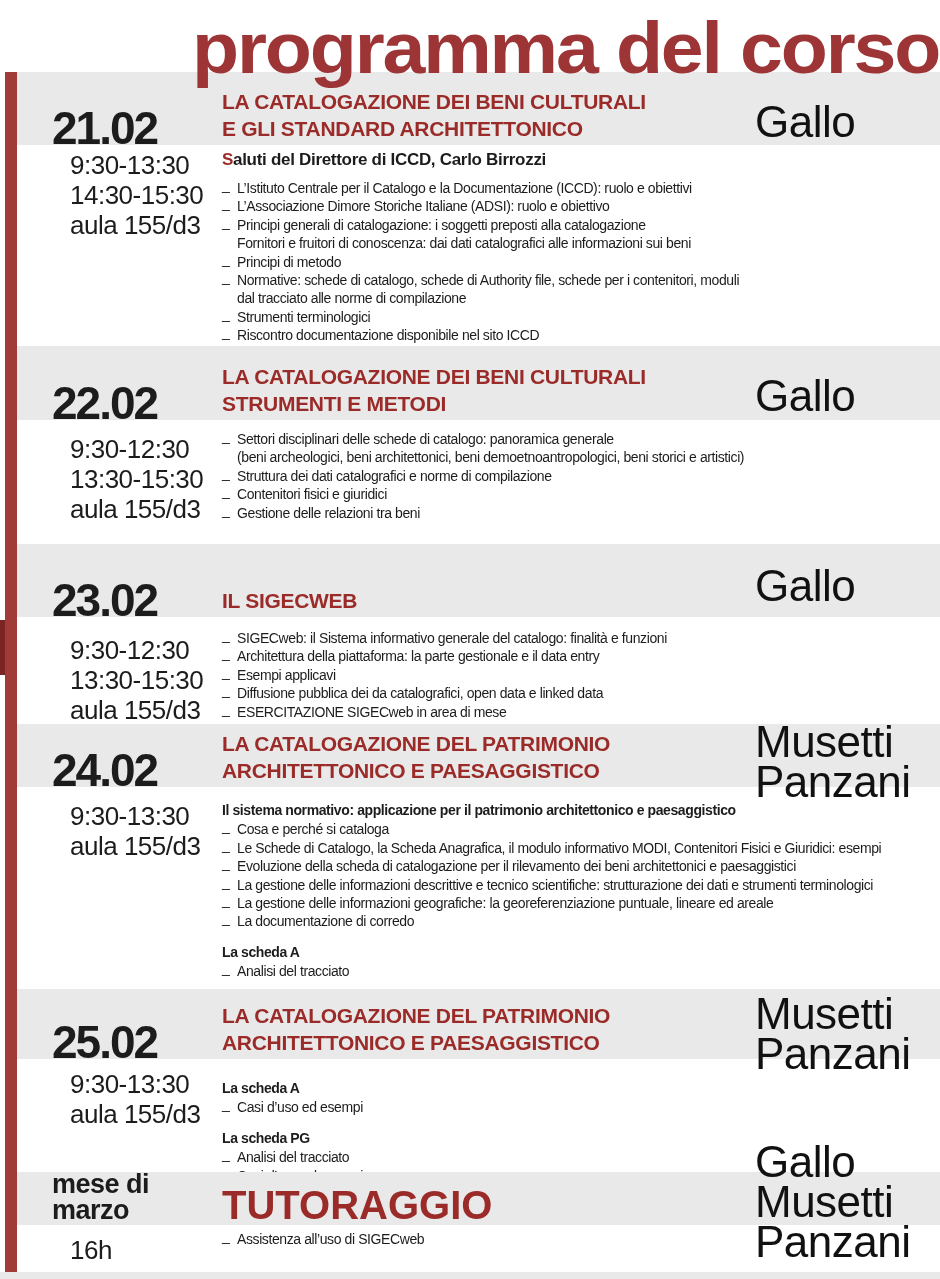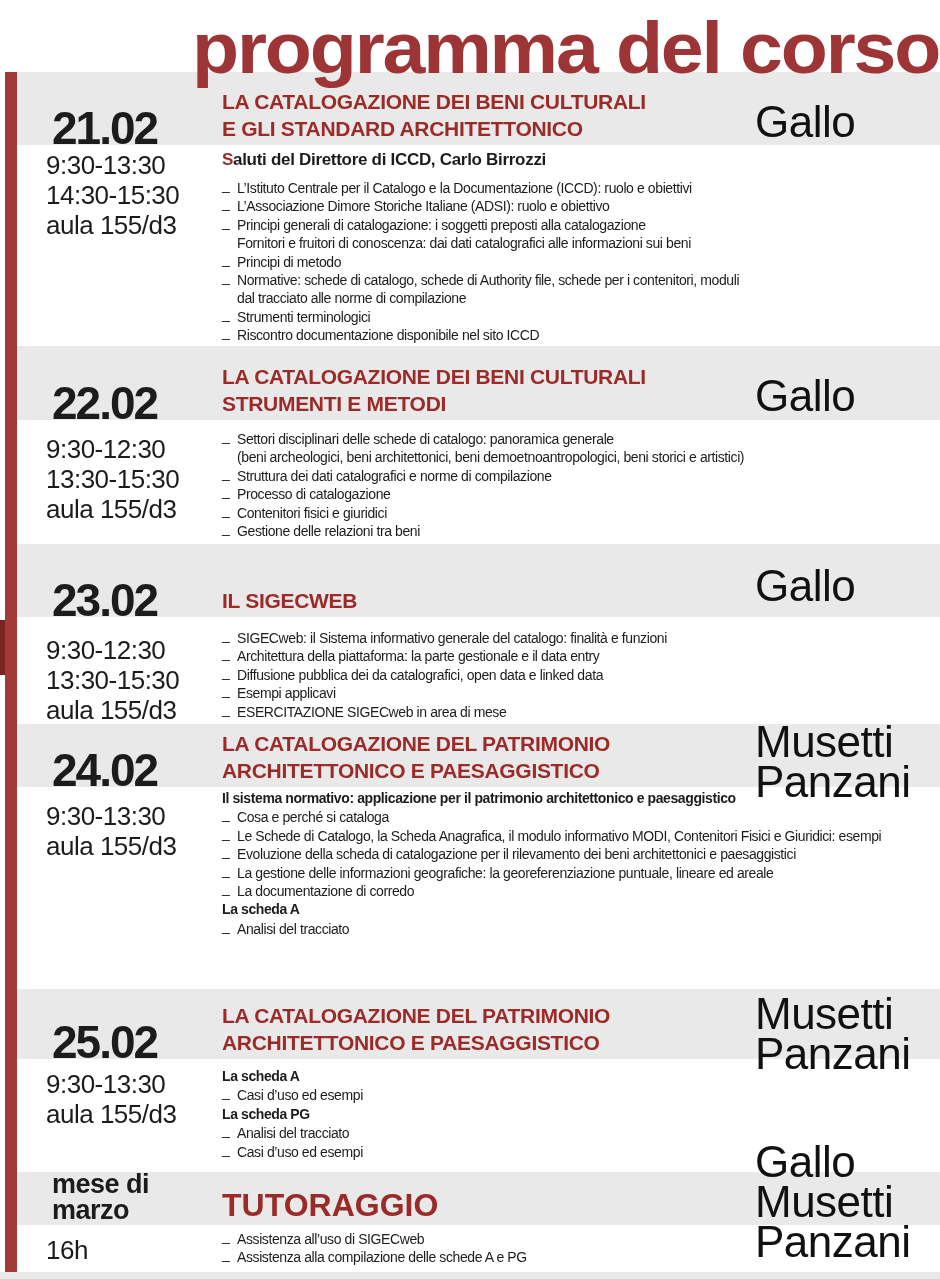--- a/index.html
+++ b/index.html
@@ -62,42 +62,42 @@
   .s6 .date-line {
     font-size: 27px; letter-spacing: -0.5px; line-height: 26px; margin-bottom: 0;
   }
   .s6 .date-cell { padding-bottom: 2px; }
   .title-cell { flex: 1; padding-left: 17px; padding-bottom: 3px; }
   .title-line {
     color: #9a2b28; font-weight: bold;
     font-size: 21px; line-height: 27px; letter-spacing: -0.3px;
     white-space: nowrap;
   }
-  .s6 .title-line { font-size: 32px; line-height: 34px; letter-spacing: 0; }
+  .s6 .title-line { font-size: 40px; line-height: 34px; letter-spacing: 0; }
   .body { display: flex; width: 100%; }
   .left-col {
-    width: 205px; padding-left: 46px;
+    width: 205px; padding-left: 70px;
     font-size: 26px; line-height: 30px; letter-spacing: -0.5px;
     white-space: nowrap;
   }
   .main-col { flex: 1; padding-left: 17px; padding-right: 10px; }
   .s1 .left-col { padding-top: 5px; }  .s1 .main-col { padding-top: 2px; }
   .s2 .left-col { padding-top: 14px; } .s2 .main-col { padding-top: 10px; }
   .s3 .left-col { padding-top: 18px; } .s3 .main-col { padding-top: 12px; }
   .s4 .left-col { padding-top: 14px; } .s4 .main-col { padding-top: 2px; }
   .s5 .left-col { padding-top: 10px; } .s5 .main-col { padding-top: 8px; }
   .s6 .left-col { padding-top: 10px; } .s6 .main-col { padding-top: 5px; }
   .intro { font-weight: bold; font-size: 17px; line-height: 22px; letter-spacing: -0.3px; margin: 2px 0 8px 0; }
   .intro-first { color: #9a2b28; }
   .items { font-size: 14px; line-height: 18.4px; letter-spacing: -0.4px; }
   .line { position: relative; padding-left: 15px; white-space: nowrap; }
   .line[data-type="bullet"]::before {
     content: "_"; position: absolute; left: 0; top: -3px; color: #1c1c1c;
   }
-  .line[data-type="bold"] { font-weight: bold; padding-left: 0; margin-top: 0; margin-bottom: 1px; }
+  .line[data-type="bold"] { font-weight: bold; padding-left: 0; margin-top: 12px; margin-bottom: 1px; }
   .teachers {
     position: absolute; left: 755px; z-index: 4;
     font-size: 44px; line-height: 40px; letter-spacing: -0.5px; color: #111111;
     white-space: nowrap;
   }
   .s1 .teachers { top: 30px; } .s2 .teachers { top: 30px; } .s3 .teachers { top: 22px; }
   .s4 .teachers { top: -2px; } .s5 .teachers { top: 5px; }  .s6 .teachers { top: -30px; }
   .bottombar { height: 7px; background: #e9e9e9; }
 </style>
 </head>
@@ -172,21 +172,20 @@
       <div class="time-line">9:30-12:30</div>
           <div class="time-line">13:30-15:30</div>
           <div class="time-line">aula 155/d3</div>
         </div>
       <div class="main-col">
         <div class="items">
 
         <div class="line" data-type="bullet">Settori disciplinari delle schede di catalogo: panoramica generale</div>
             <div class="line" data-type="cont">(beni archeologici, beni architettonici, beni demoetnoantropologici, beni storici e artistici)</div>
             <div class="line" data-type="bullet">Struttura dei dati catalografici e norme di compilazione</div>
-            <div class="line" data-type="bullet">Processo di catalogazione</div>
             <div class="line" data-type="bullet">Contenitori fisici e giuridici</div>
             <div class="line" data-type="bullet">Gestione delle relazioni tra beni</div>
           </div>
       </div>
     </div>
     <div class="teachers">
 
     <div class="teacher-name">Gallo</div>
       </div>
   </section>
@@ -207,22 +206,22 @@
 
       <div class="time-line">9:30-12:30</div>
           <div class="time-line">13:30-15:30</div>
           <div class="time-line">aula 155/d3</div>
         </div>
       <div class="main-col">
         <div class="items">
 
         <div class="line" data-type="bullet">SIGECweb: il Sistema informativo generale del catalogo: finalità e funzioni</div>
             <div class="line" data-type="bullet">Architettura della piattaforma: la parte gestionale e il data entry</div>
+            <div class="line" data-type="bullet">Esempi applicavi</div>
             <div class="line" data-type="bullet">Diffusione pubblica dei da catalografici, open data e linked data</div>
-            <div class="line" data-type="bullet">Esempi applicavi</div>
             <div class="line" data-type="bullet">ESERCITAZIONE SIGECweb in area di mese</div>
           </div>
       </div>
     </div>
     <div class="teachers">
 
     <div class="teacher-name">Gallo</div>
       </div>
   </section>
 
@@ -244,20 +243,21 @@
       <div class="time-line">9:30-13:30</div>
           <div class="time-line">aula 155/d3</div>
         </div>
       <div class="main-col">
         <div class="items">
 
         <div class="line" data-type="bold">Il sistema normativo: applicazione per il patrimonio architettonico e paesaggistico</div>
             <div class="line" data-type="bullet">Cosa e perché si cataloga</div>
             <div class="line" data-type="bullet">Le Schede di Catalogo, la Scheda Anagrafica, il modulo informativo MODI, Contenitori Fisici e Giuridici: esempi</div>
             <div class="line" data-type="bullet">Evoluzione della scheda di catalogazione per il rilevamento dei beni architettonici e paesaggistici</div>
+            <div class="line" data-type="bullet">La gestione delle informazioni descrittive e tecnico scientifiche: strutturazione dei dati e strumenti terminologici</div>
             <div class="line" data-type="bullet">La gestione delle informazioni geografiche: la georeferenziazione puntuale, lineare ed areale</div>
             <div class="line" data-type="bullet">La documentazione di corredo</div>
             <div class="line" data-type="bold">La scheda A</div>
             <div class="line" data-type="bullet">Analisi del tracciato</div>
           </div>
       </div>
     </div>
     <div class="teachers">
 
     <div class="teacher-name">Musetti</div>
@@ -315,21 +315,20 @@
     </div>
     <div class="body">
       <div class="left-col">
 
       <div class="time-line">16h</div>
         </div>
       <div class="main-col">
         <div class="items">
 
         <div class="line" data-type="bullet">Assistenza all’uso di SIGECweb</div>
-            <div class="line" data-type="bullet">Assistenza alla compilazione delle schede A e PG</div>
           </div>
       </div>
     </div>
     <div class="teachers">
 
     <div class="teacher-name">Gallo</div>
         <div class="teacher-name">Musetti</div>
         <div class="teacher-name">Panzani</div>
       </div>
   </section>

